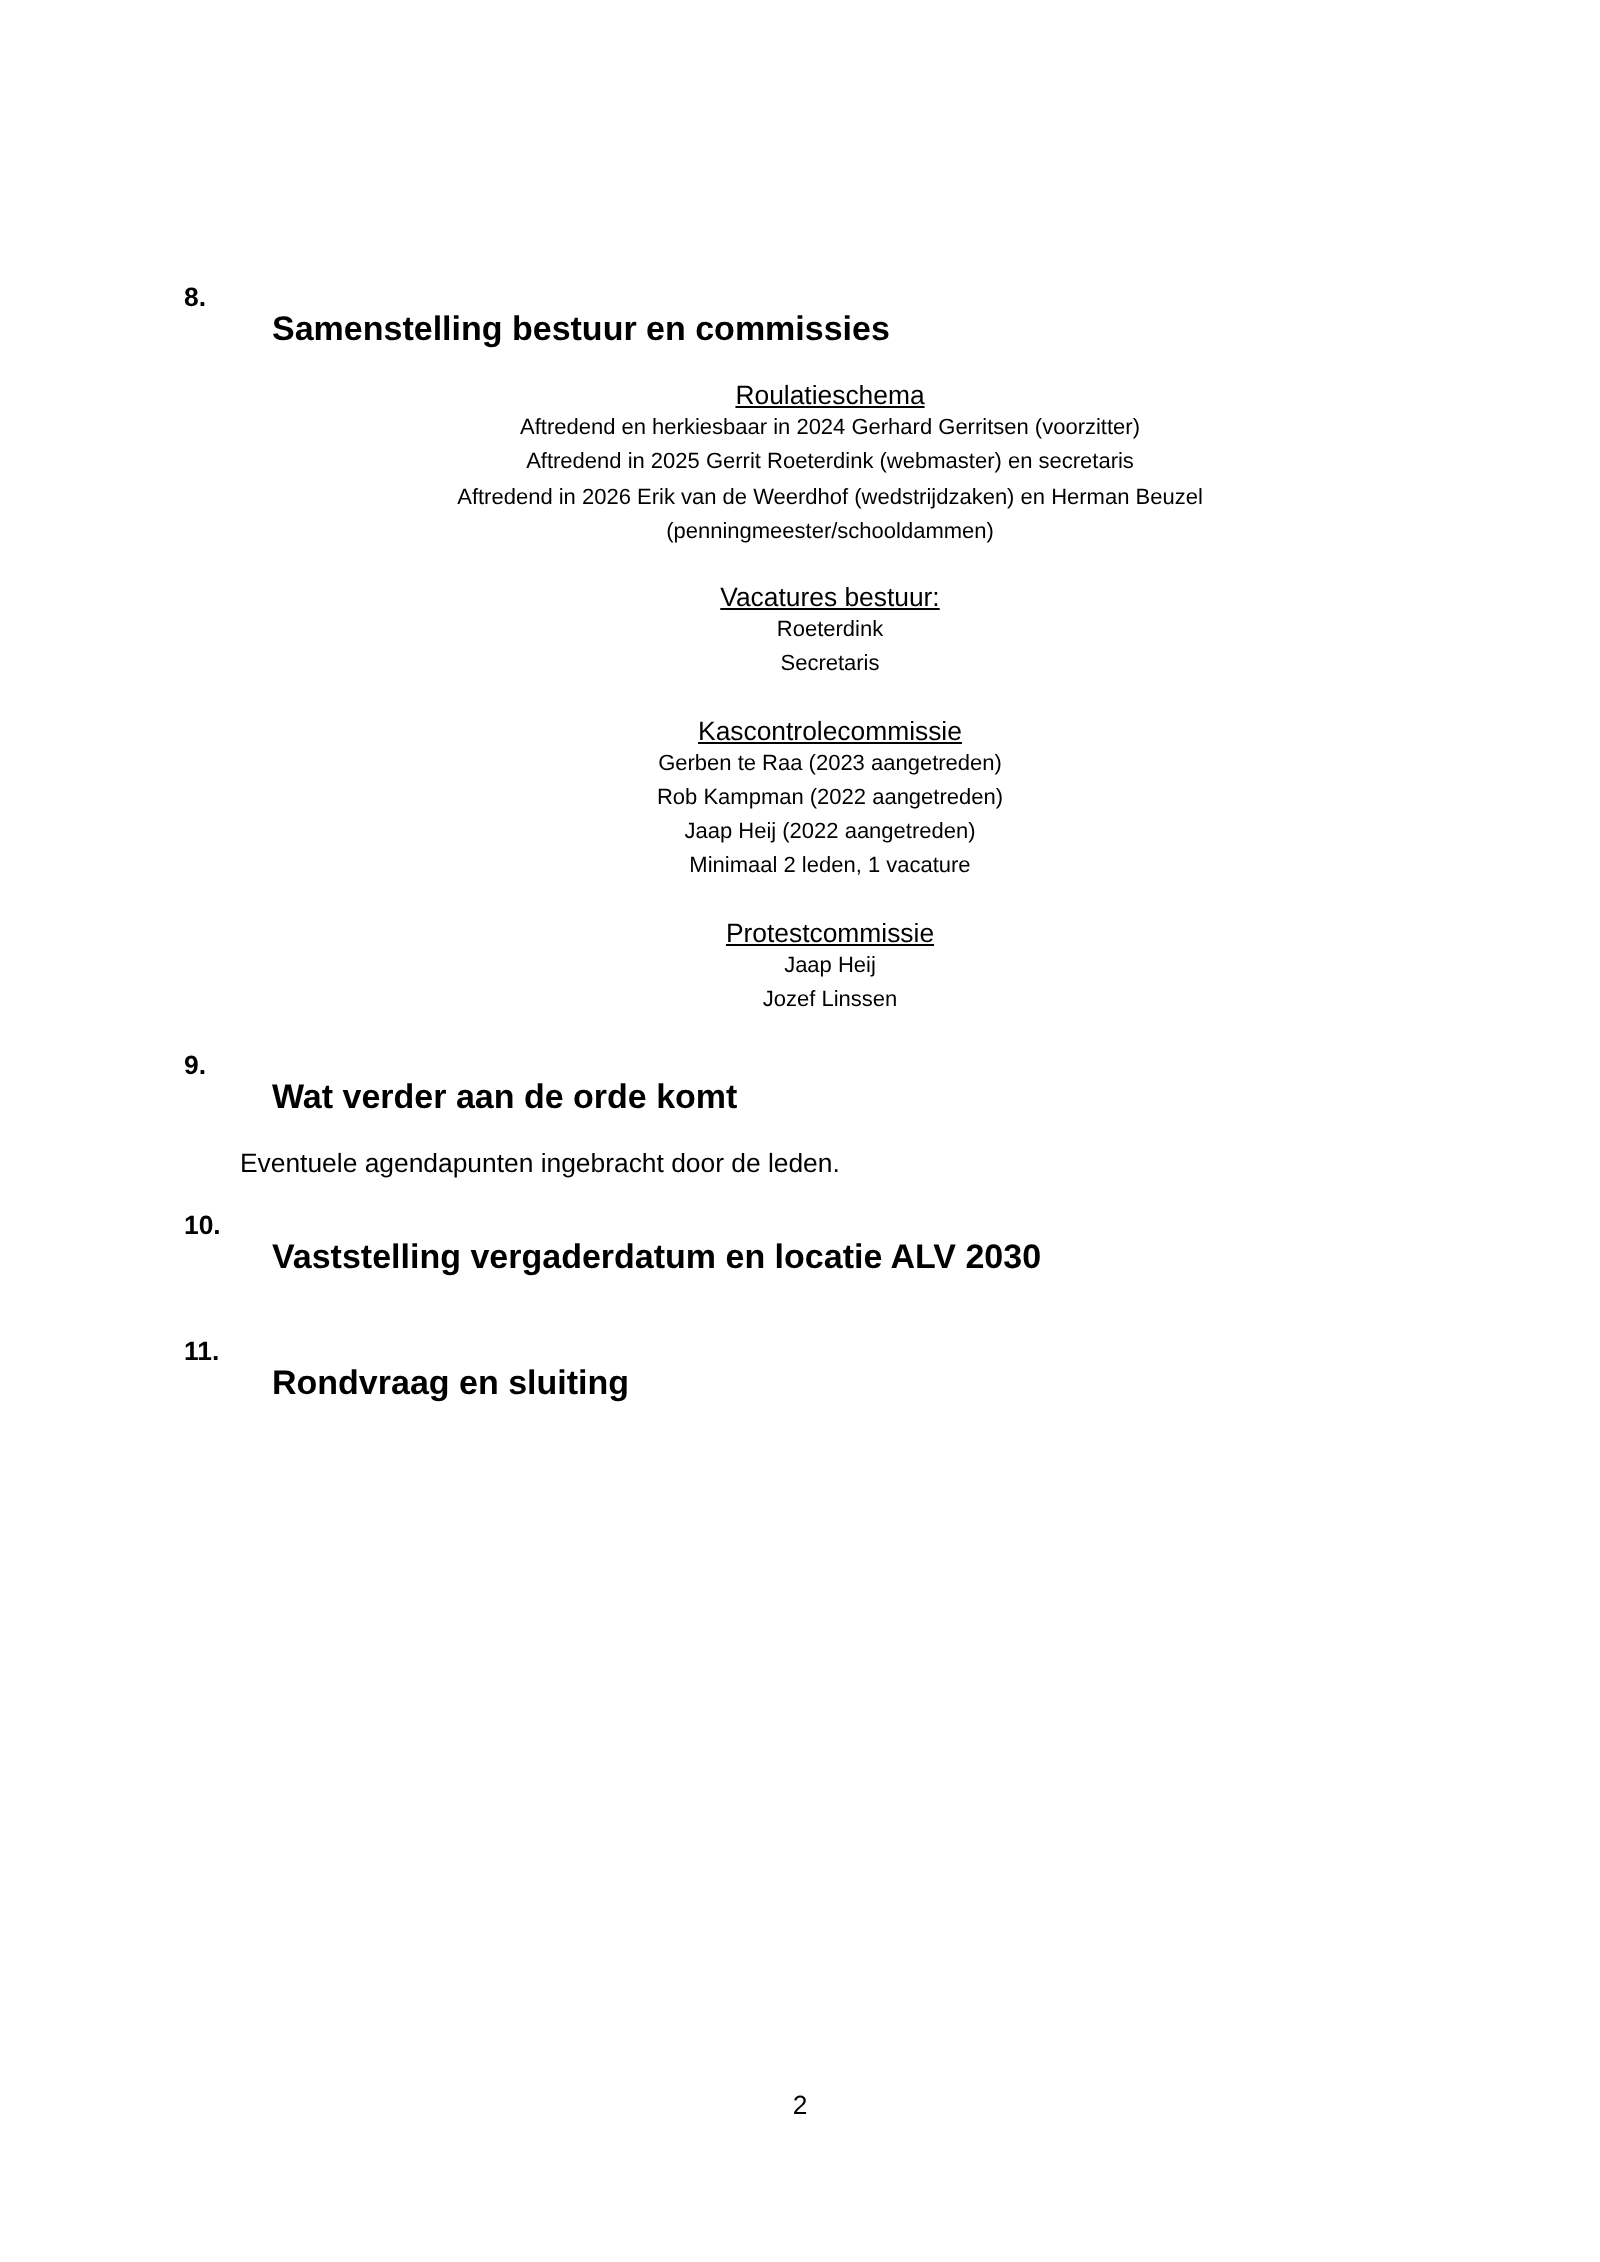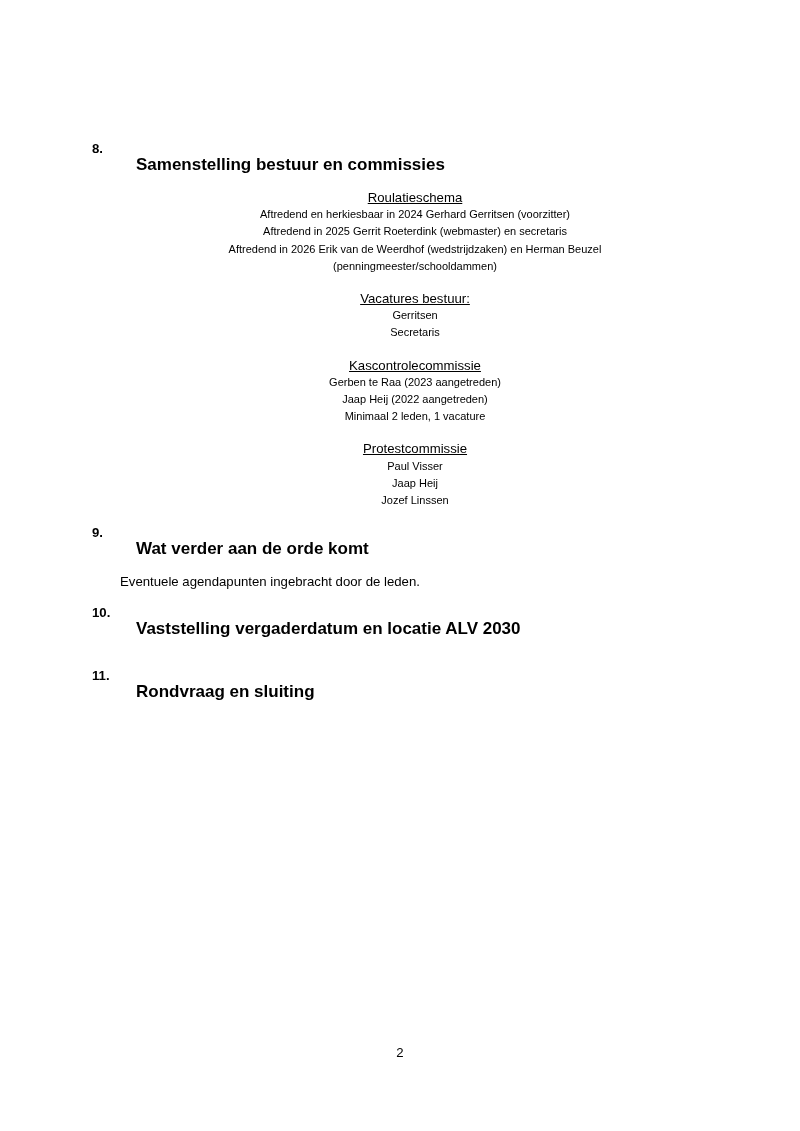--- a/index.html
+++ b/index.html
@@ -93,34 +93,34 @@
       <div class="block">
         <p class="block-heading">Roulatieschema</p>
         <p class="line">Aftredend en herkiesbaar in 2024 Gerhard Gerritsen (voorzitter)</p>
         <p class="line">Aftredend in 2025 Gerrit Roeterdink (webmaster) en secretaris</p>
         <p class="line">Aftredend in 2026 Erik van de Weerdhof (wedstrijdzaken) en Herman Beuzel</p>
         <p class="line">(penningmeester/schooldammen)</p>
       </div>
 
       <div class="block">
         <p class="block-heading">Vacatures bestuur:</p>
-        <p class="line">Gerritsen</p>
+        <p class="line">Roeterdink</p>
         <p class="line">Secretaris</p>
       </div>
 
       <div class="block">
         <p class="block-heading">Kascontrolecommissie</p>
         <p class="line">Gerben te Raa (2023 aangetreden)</p>
+        <p class="line">Rob Kampman (2022 aangetreden)</p>
         <p class="line">Jaap Heij (2022 aangetreden)</p>
         <p class="line">Minimaal 2 leden, 1 vacature</p>
       </div>
 
       <div class="block">
         <p class="block-heading">Protestcommissie</p>
-        <p class="line">Paul Visser</p>
         <p class="line">Jaap Heij</p>
         <p class="line">Jozef Linssen</p>
       </div>
     </div>
   </div>
 
   <div class="gap-9"></div>
 
   <div class="agenda-item">
     <div class="item-number">9.</div>

